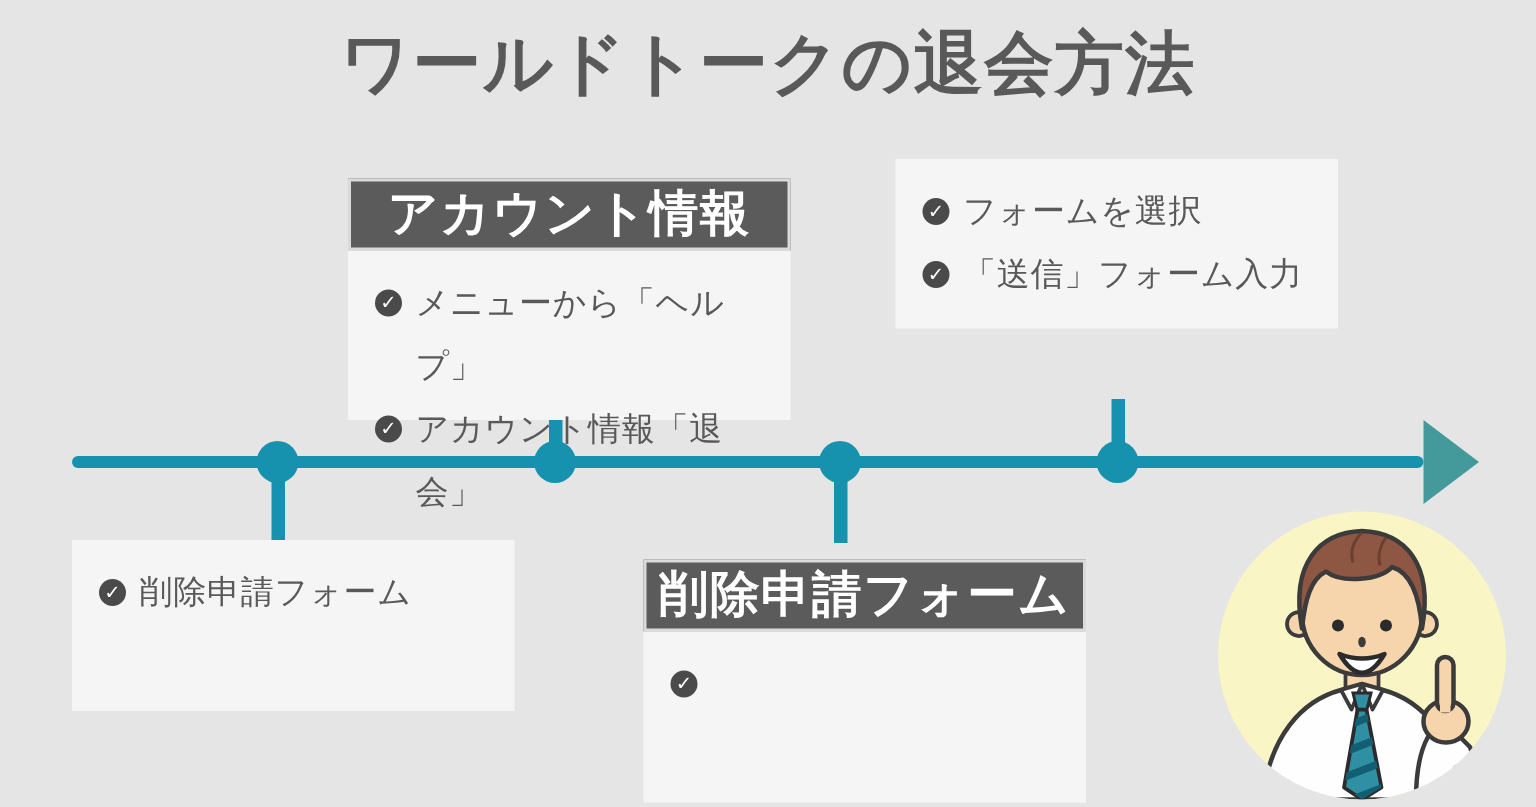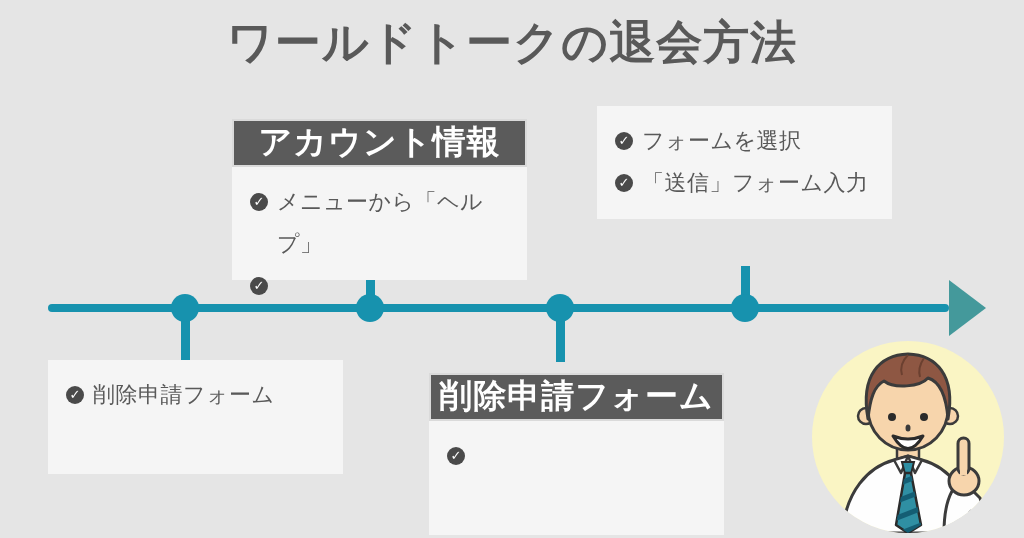--- a/index.html
+++ b/index.html
@@ -74,20 +74,21 @@
 
   <section class="step step-above" style="left:232px">
     <header class="step-head">アカウント情報</header>
     <div class="step-body">
       <div class="item">
         <span class="check">✓</span>
         <span class="item-label">メニューから「ヘルプ」</span>
       </div>
       <div class="item">
         <span class="check">✓</span>
+        <span class="item-label">アカウント情報「退会」</span>
       </div>
     </div>
   </section>
 
   <section class="step step-above" style="left:597px">
     <div class="step-body">
       <div class="item">
         <span class="check">✓</span>
         <span class="item-label">フォームを選択</span>
       </div>

